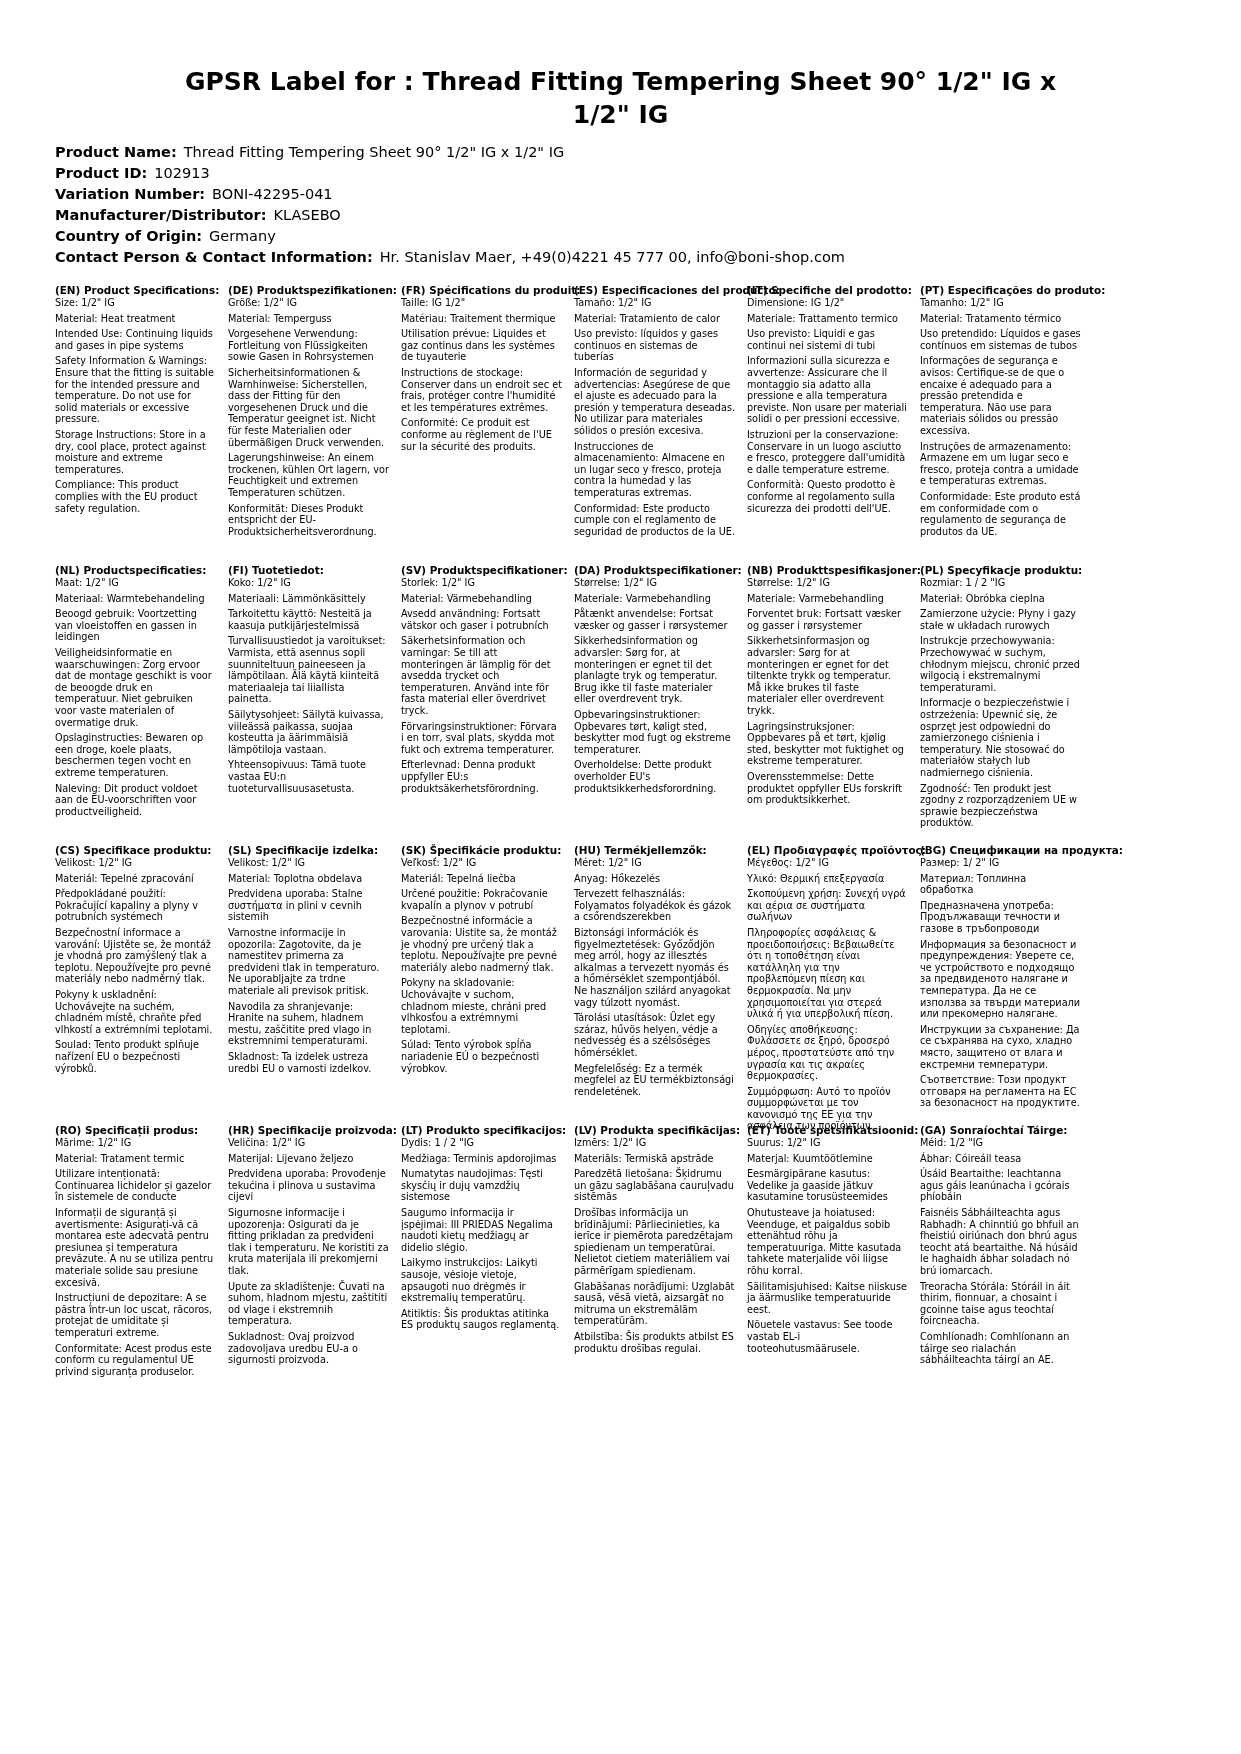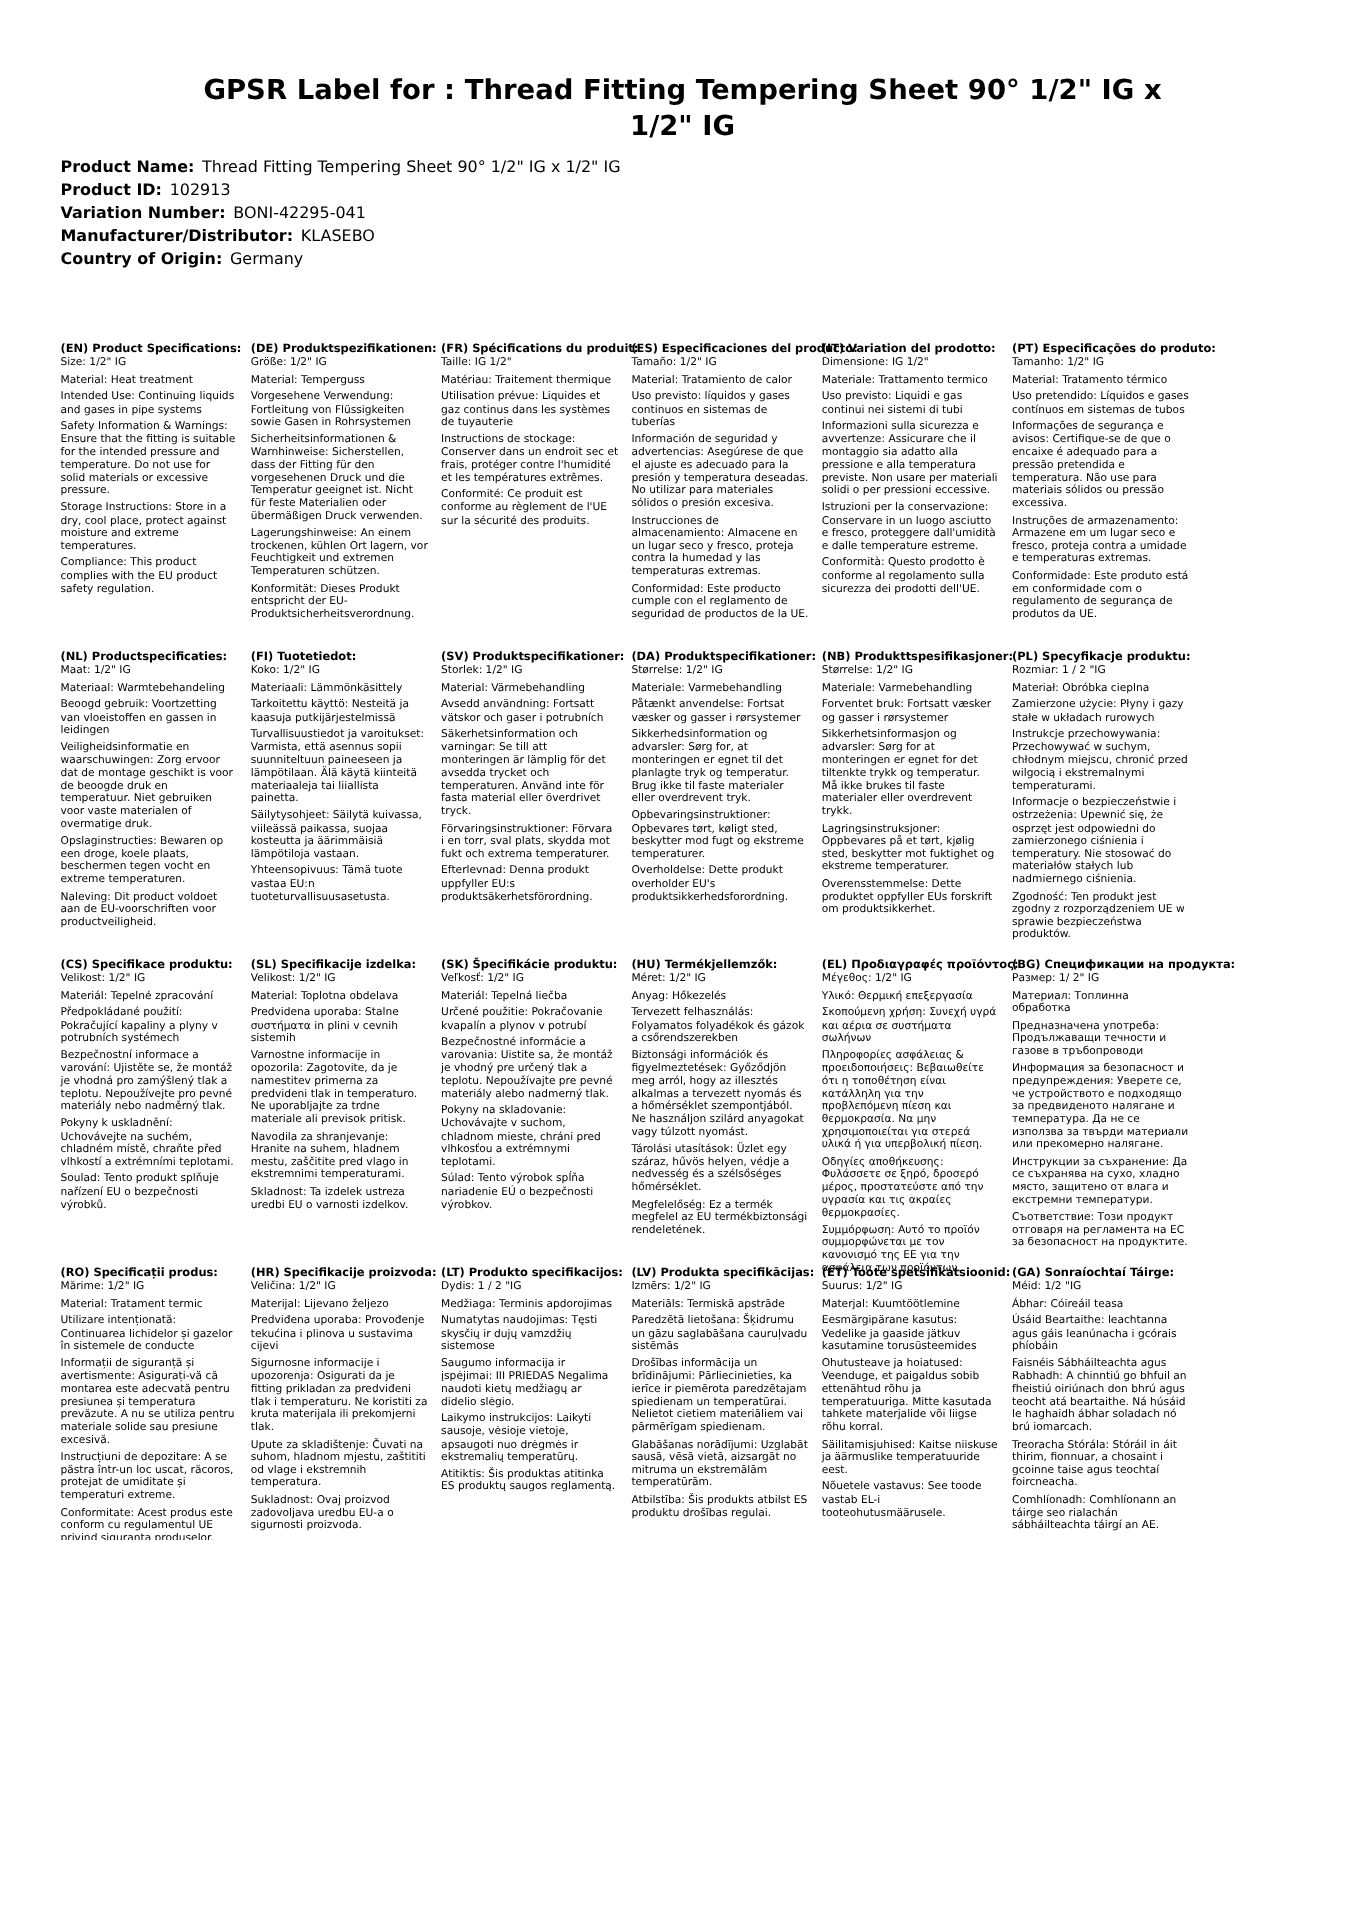--- a/index.html
+++ b/index.html
@@ -26,21 +26,21 @@
     position:absolute;
     top:142px; left:55px;
     font-size:14.5px;
     line-height:21px;
   }
   .pi-row{white-space:nowrap;}
   .pi-label{font-weight:bold;}
   .pi-value{font-weight:normal; margin-left:7px;}
   .specs-grid{
     position:absolute;
-    top:311px; left:55px;
+    top:284px; left:55px;
     display:grid;
     grid-template-columns:repeat(6,173px);
     grid-auto-rows:280px;
   }
   .spec-block{
     padding-right:12px;
     box-sizing:border-box;
     overflow:visible;
   }
   .spec-heading{
@@ -88,20 +88,23 @@
       <span class="pi-label">Product ID:</span><span class="pi-value">102913</span>
     </div>
     <div class="pi-row">
       <span class="pi-label">Variation Number:</span><span class="pi-value">BONI-42295-041</span>
     </div>
     <div class="pi-row">
       <span class="pi-label">Manufacturer/Distributor:</span><span class="pi-value">KLASEBO</span>
     </div>
     <div class="pi-row">
       <span class="pi-label">Country of Origin:</span><span class="pi-value">Germany</span>
+    </div>
+    <div class="pi-row">
+      <span class="pi-label">Contact Person &amp; Contact Information:</span><span class="pi-value">Hr. Stanislav Maer, +49(0)4221 45 777 00, info@boni-shop.com</span>
     </div>
   </div>
 
   <div class="specs-grid">
       <div class="spec-block">
         <div class="spec-heading">(EN) Product Specifications:</div>
         <p class="spec-par">Size: 1/2" IG</p>
         <p class="spec-par">Material: Heat treatment</p>
         <p class="spec-par">Intended Use: Continuing liquids and gases in pipe systems</p>
         <p class="spec-par">Safety Information &amp; Warnings: Ensure that the fitting is suitable for the intended pressure and temperature. Do not use for solid materials or excessive pressure.</p>
@@ -128,21 +131,21 @@
       <div class="spec-block">
         <div class="spec-heading">(ES) Especificaciones del producto:</div>
         <p class="spec-par">Tamaño: 1/2" IG</p>
         <p class="spec-par">Material: Tratamiento de calor</p>
         <p class="spec-par">Uso previsto: líquidos y gases continuos en sistemas de tuberías</p>
         <p class="spec-par">Información de seguridad y advertencias: Asegúrese de que el ajuste es adecuado para la presión y temperatura deseadas. No utilizar para materiales sólidos o presión excesiva.</p>
         <p class="spec-par">Instrucciones de almacenamiento: Almacene en un lugar seco y fresco, proteja contra la humedad y las temperaturas extremas.</p>
         <p class="spec-par">Conformidad: Este producto cumple con el reglamento de seguridad de productos de la UE.</p>
       </div>
       <div class="spec-block">
-        <div class="spec-heading">(IT) Variation del prodotto:</div>
+        <div class="spec-heading">(IT) Specifiche del prodotto:</div>
         <p class="spec-par">Dimensione: IG 1/2"</p>
         <p class="spec-par">Materiale: Trattamento termico</p>
         <p class="spec-par">Uso previsto: Liquidi e gas continui nei sistemi di tubi</p>
         <p class="spec-par">Informazioni sulla sicurezza e avvertenze: Assicurare che il montaggio sia adatto alla pressione e alla temperatura previste. Non usare per materiali solidi o per pressioni eccessive.</p>
         <p class="spec-par">Istruzioni per la conservazione: Conservare in un luogo asciutto e fresco, proteggere dall'umidità e dalle temperature estreme.</p>
         <p class="spec-par">Conformità: Questo prodotto è conforme al regolamento sulla sicurezza dei prodotti dell'UE.</p>
       </div>
       <div class="spec-block">
         <div class="spec-heading">(PT) Especificações do produto:</div>
         <p class="spec-par">Tamanho: 1/2" IG</p>

